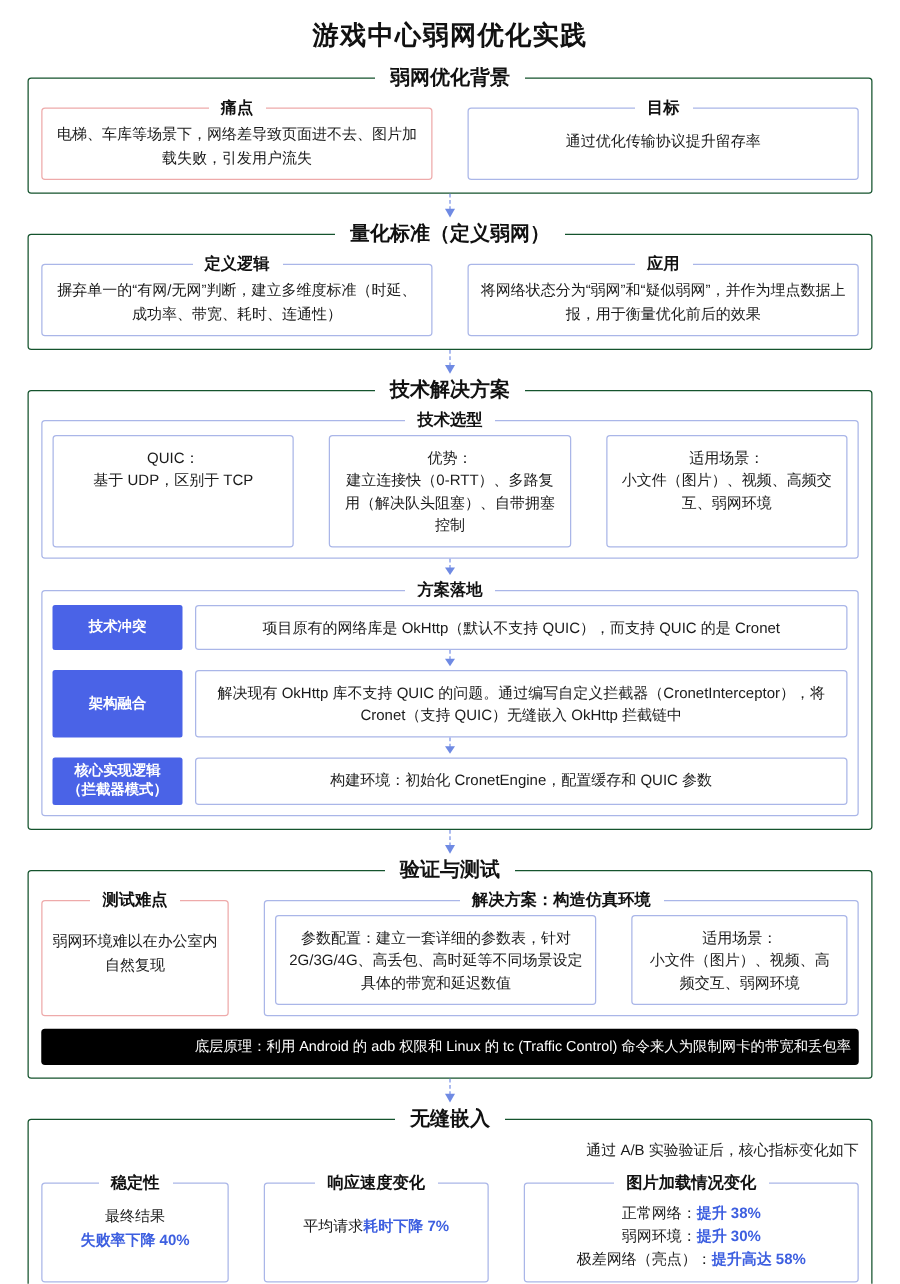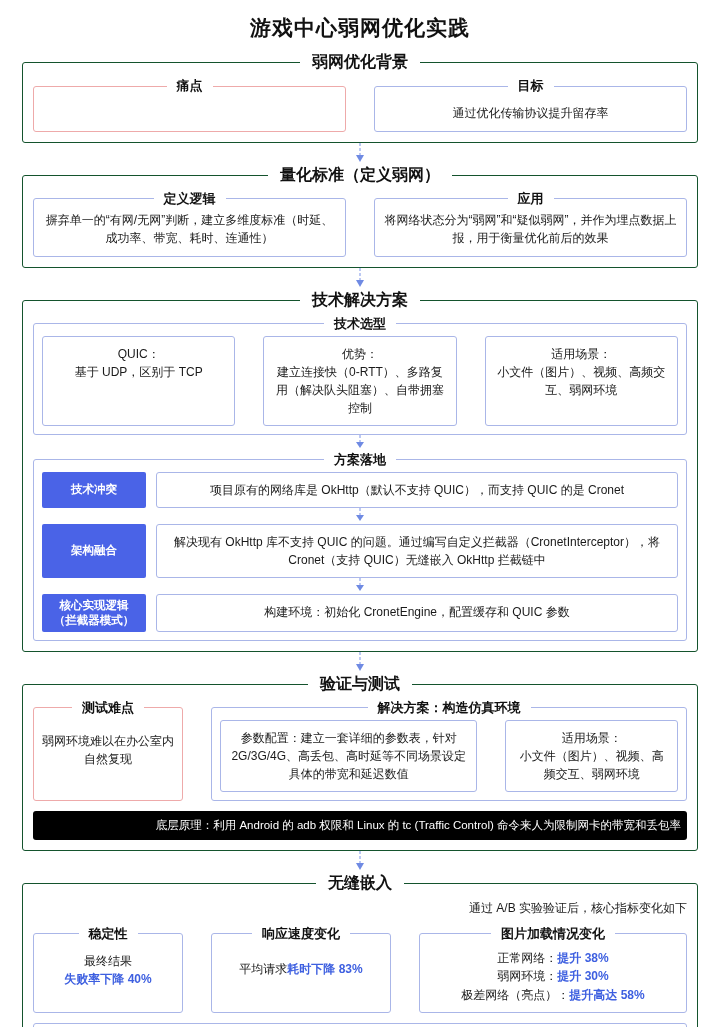--- a/index.html
+++ b/index.html
@@ -174,20 +174,21 @@
 
 <div class="page">
 
   <div class="main-title">游戏中心弱网优化实践</div>
 
   <fieldset class="section">
     <legend>弱网优化背景</legend>
     <div class="row">
       <fieldset class="fs red">
         <legend>痛点</legend>
+        <div class="ctext">电梯、车库等场景下，网络差导致页面进不去、图片加载失败，引发用户流失</div>
       </fieldset>
       <fieldset class="fs">
         <legend>目标</legend>
         <div class="ctext" style="padding-top:6px;">通过优化传输协议提升留存率</div>
       </fieldset>
     </div>
   </fieldset>
 
   <div class="arrow"></div>
 
@@ -285,21 +286,21 @@
         <legend>稳定性</legend>
         <div class="ctext" style="padding-top:6px;">
           <div>最终结果</div>
           <div class="hl">失败率下降 40%</div>
         </div>
       </fieldset>
 
       <fieldset class="fs" style="flex:0 0 180px;">
         <legend>响应速度变化</legend>
         <div class="ctext" style="padding-top:14px;">
-          <span>平均请求</span><span class="hl">耗时下降 83%</span>
+          <span>平均请求</span><span class="hl">耗时下降 7%</span>
         </div>
       </fieldset>
 
       <fieldset class="fs">
         <legend>图片加载情况变化</legend>
         <div class="ctext" style="padding-top:3px;">
           <div>
             <span>正常网络：</span><span class="hl">提升 38%</span>
           </div>
           <div>

